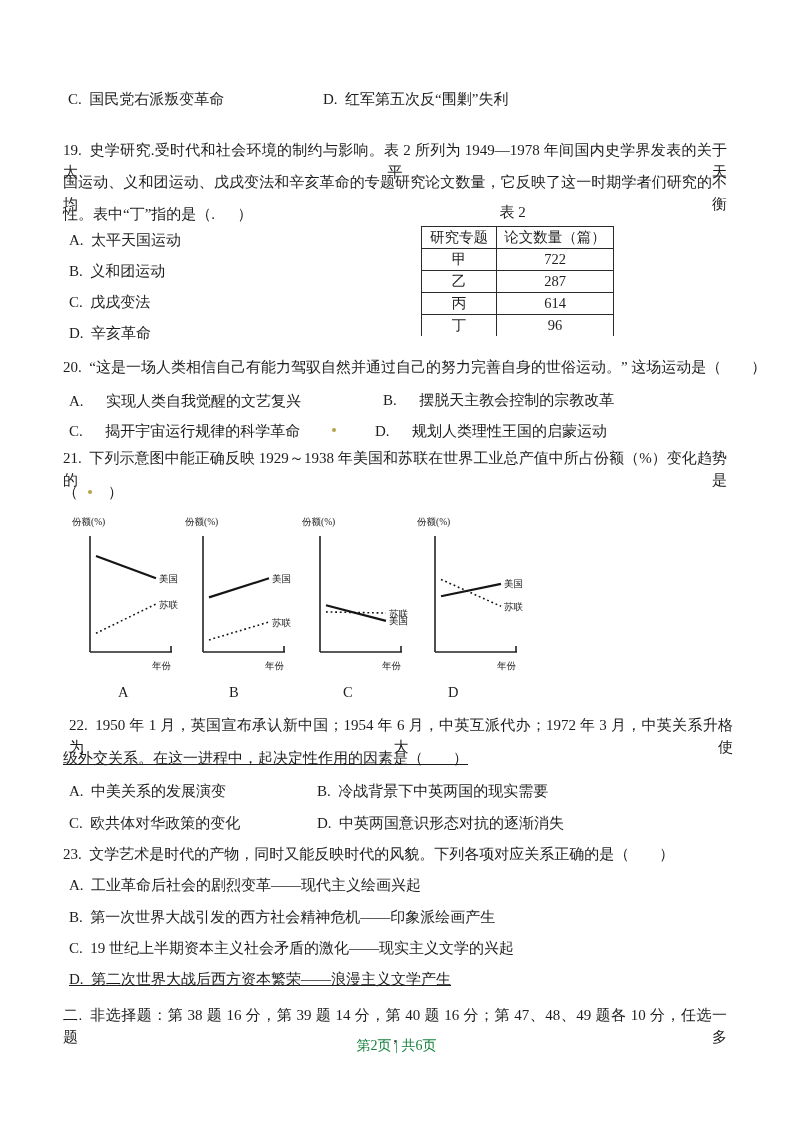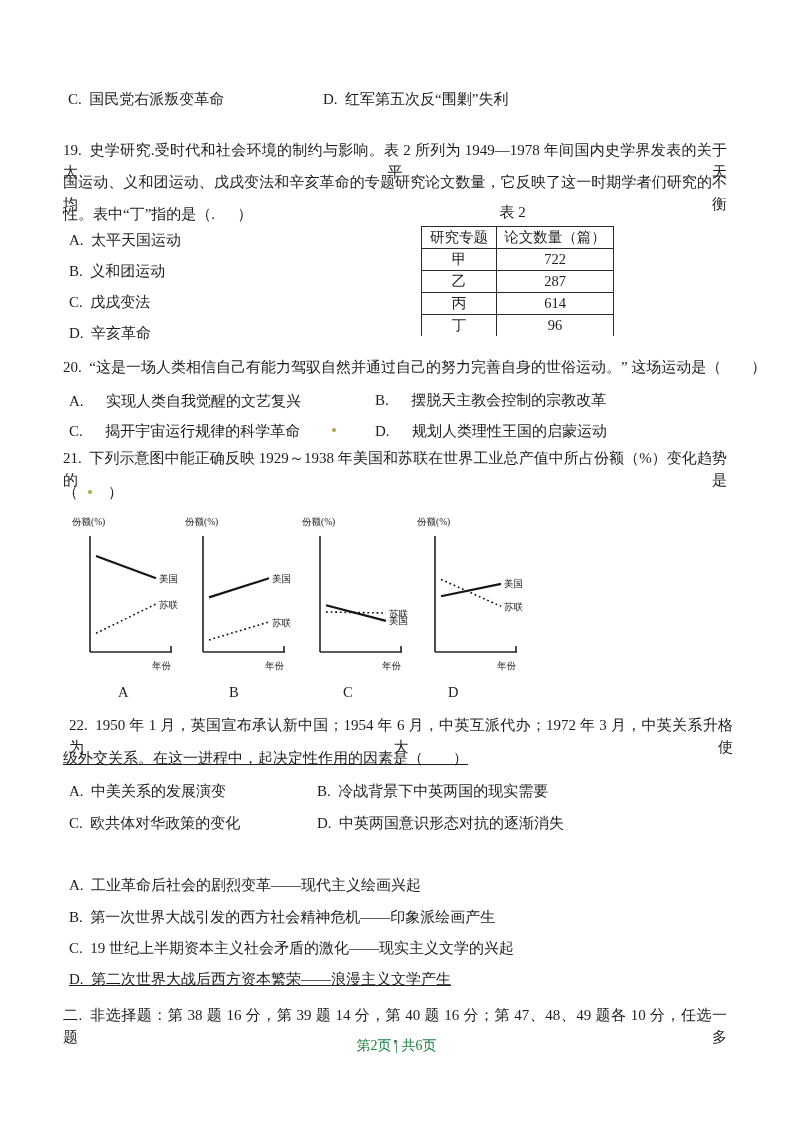--- a/index.html
+++ b/index.html
@@ -66,21 +66,21 @@
     </tr>
     <tr class="lastrow">
       <td class="c1">丁</td>
       <td class="c2">96</td>
     </tr>
   </tbody>
     </table>
 
   <div class="line" style="left:63px;top:356px;">20. “这是一场人类相信自己有能力驾驭自然并通过自己的努力完善自身的世俗运动。” 这场运动是（　　）</div>
   <div class="line" style="left:69px;top:390px;">A.　 实现人类自我觉醒的文艺复兴</div>
-  <div class="line" style="left:375px;top:389px;">B.　 摆脱天主教会控制的宗教改革</div>
+  <div class="line" style="left:383px;top:389px;">B.　 摆脱天主教会控制的宗教改革</div>
   <div class="line" style="left:69px;top:420px;">C.　 揭开宇宙运行规律的科学革命</div>
   <div class="line" style="left:375px;top:420px;">D.　 规划人类理性王国的启蒙运动</div>
 
   <div class="line wide" style="left:63px;top:447px;">21. 下列示意图中能正确反映 1929～1938 年美国和苏联在世界工业总产值中所占份额（%）变化趋势的是</div>
   <div class="line" style="left:63px;top:481px;">（　　）</div>
 
   <svg class="mini-chart" style="left:70px;" width="112" height="162" viewBox="0 0 112 162">
     <text class="clab" x="2" y="13">份额(%)</text>
     <line class="axis" x1="20" y1="24" x2="20" y2="140"></line>
     <line class="axis" x1="20" y1="140" x2="102" y2="140"></line>
@@ -133,20 +133,21 @@
   <div class="chart-letter" style="left:343px;">C</div>
   <div class="chart-letter" style="left:448px;">D</div>
 
   <div class="line wide" style="left:69px;top:714px;">22. 1950 年 1 月，英国宣布承认新中国；1954 年 6 月，中英互派代办；1972 年 3 月，中英关系升格为大使</div>
   <div class="line" style="left:63px;top:747px;text-decoration:underline;">级外交关系。在这一进程中，起决定性作用的因素是（　　）</div>
   <div class="line" style="left:69px;top:780px;">A. 中美关系的发展演变</div>
   <div class="line" style="left:317px;top:780px;">B. 冷战背景下中英两国的现实需要</div>
   <div class="line" style="left:69px;top:812px;">C. 欧共体对华政策的变化</div>
   <div class="line" style="left:317px;top:812px;">D. 中英两国意识形态对抗的逐渐消失</div>
 
+  <div class="line" style="left:63px;top:843px;">23. 文学艺术是时代的产物，同时又能反映时代的风貌。下列各项对应关系正确的是（　　）</div>
   <div class="line" style="left:69px;top:874px;text-align:center;">A. 工业革命后社会的剧烈变革——现代主义绘画兴起</div>
   <div class="line" style="left:69px;top:906px;">B. 第一次世界大战引发的西方社会精神危机——印象派绘画产生</div>
   <div class="line" style="left:69px;top:937px;">C. 19 世纪上半期资本主义社会矛盾的激化——现实主义文学的兴起</div>
   <div class="line" style="left:69px;top:968px;text-decoration:underline;">D. 第二次世界大战后西方资本繁荣——浪漫主义文学产生</div>
 
   <div class="line wide" style="left:63px;top:1004px;">二. 非选择题：第 38 题 16 分，第 39 题 14 分，第 40 题 16 分；第 47、48、49 题各 10 分，任选一题，多</div>
 
   <div class="footer">第2页 | 共6页</div>
 
   <div class="adot" style="left:332px;top:428px;"></div>

